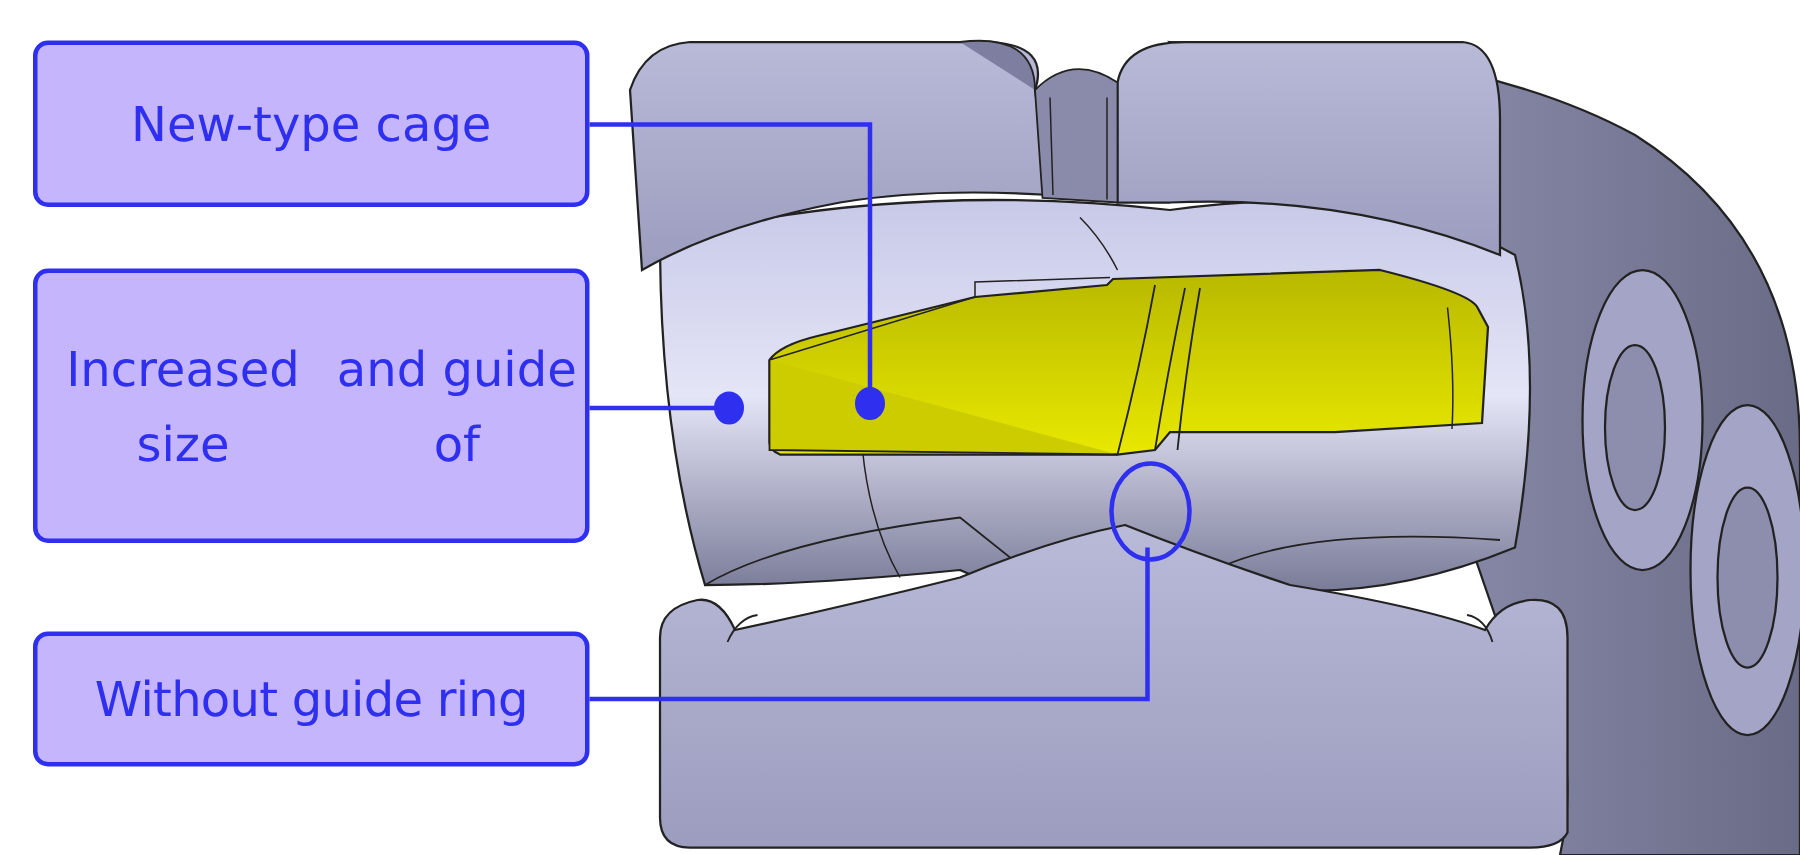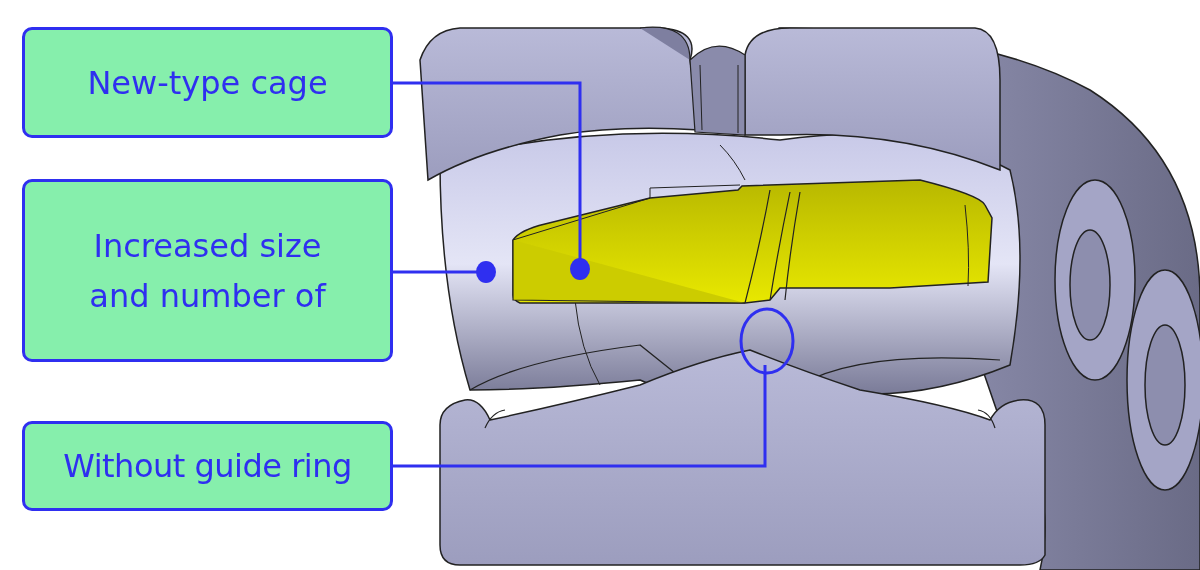--- a/index.html
+++ b/index.html
@@ -1,26 +1,26 @@
 <!DOCTYPE html>
 <html><head>
 <meta charset="utf-8">
 <style>
   html, body { margin: 0; padding: 0; background: #ffffff; }
   body { width: 1200px; height: 570px; position: relative; overflow: hidden;
          font-family: "DejaVu Sans", "Liberation Sans", sans-serif; }
   #stage { position: absolute; left: 0; top: 0; width: 1200px; height: 570px; }
   .callout-box {
     position: absolute; box-sizing: border-box;
-    border: 3px solid #2f2ff0; border-radius: 10px; background: #86efac;
+    border: 3px solid #2f2ff0; border-radius: 10px; background: #c4b5fd;
     color: #2f2ff0; display: flex; align-items: center; justify-content: center;
     text-align: center; font-size: 32px; line-height: 50px;
   }
   #box-cage { left: 22px; top: 27px; width: 371px; height: 111px; }
-  #box-rolling { left: 22px; top: 179px; width: 371px; height: 183px; flex-direction: column; }
+  #box-rolling { left: 22px; top: 179px; width: 371px; height: 183px; flex-direction: row; }
   #box-guide { left: 22px; top: 421px; width: 371px; height: 90px; font-size: 32px; letter-spacing: -0.5px; }
   .line { display: block; }
 </style>
 </head>
 <body>
 
 <div id="stage">
   <svg width="1200" height="570" viewBox="0 0 1200 570" xmlns="http://www.w3.org/2000/svg">
     <defs>
       <linearGradient id="gSteel" x1="0" y1="0" x2="0" y2="1">
@@ -102,19 +102,19 @@
       <ellipse cx="486" cy="272" rx="10" ry="11"></ellipse>
     </g>
   </svg>
 
   <div id="box-cage" class="callout-box">
     <span>New-type cage</span>
   </div>
 
   <div id="box-rolling" class="callout-box">
     <span class="line">Increased size</span>
-    <span class="line">and number of</span>
+    <span class="line">and guide of</span>
   </div>
 
   <div id="box-guide" class="callout-box">
     <span>Without guide ring</span>
   </div>
 </div>
 
 </body></html>

